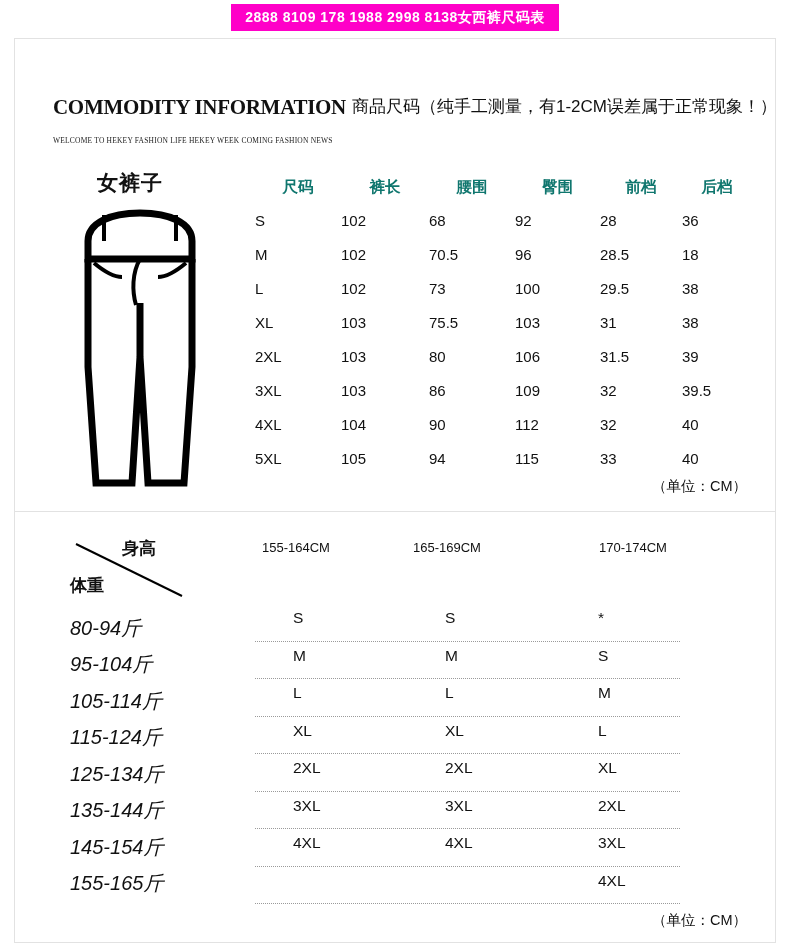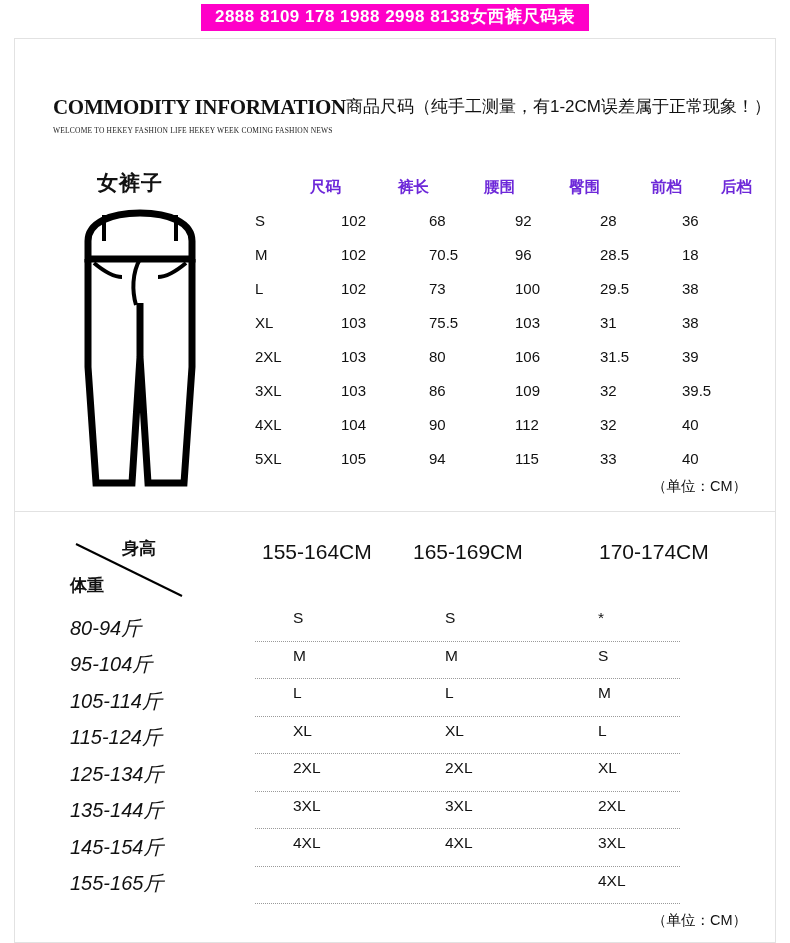--- a/index.html
+++ b/index.html
@@ -27,21 +27,21 @@
     display: flex;
     align-items: center;
     justify-content: center;
     background: #ffffff;
     padding-top: 4px;
     box-sizing: border-box;
   }
   .banner {
     background: #ff00c8;
     color: #ffffff;
-    font-size: 17px;
+    font-size: 14px;
     font-weight: bold;
     letter-spacing: 0.5px;
     padding: 3px 14px 4px 14px;
     line-height: 20px;
     white-space: nowrap;
   }
   
   .card {
     position: relative;
     margin: 8px 14px 0 14px;
@@ -69,25 +69,26 @@
   .commodity {
     font-family: "Liberation Serif", serif;
     font-weight: bold;
     font-size: 21px;
     letter-spacing: -0.3px;
     color: #111;
     white-space: nowrap;
   }
   .head-cn {
     font-size: 17px;
+    margin-left: 6px;
     white-space: nowrap;
     color: #111;
   }
   .head-sub {
-    margin-top: 6px;
+    margin-top: 16px;
     font-size: 7.5px;
     line-height: 10px;
     letter-spacing: 0.2px;
     color: #222;
     font-family: "Liberation Serif", serif;
   }
   
   .left-title {
     position: absolute;
     left: 82px;
@@ -103,25 +104,25 @@
   }
   
   .size-table {
     position: absolute;
     left: 240px;
     top: 138px;
     border-collapse: collapse;
     font-size: 15px;
   }
   .size-table th {
-    text-align: right;
+    text-align: center;
     font-weight: bold;
     font-size: 15.5px;
     padding: 0 0 14px 0;
-    color: #6d28d9;
+    color: #0f766e;
     margin-top: 11px;
   }
   .size-table td {
     text-align: left;
     padding: 0 0 17px 0;
     color: #111;
     font-size: 15px;
   }
   .size-table th.c0, .size-table td.c0 { width: 86px; }
   .size-table th.c1, .size-table td.c1 { width: 88px; }
@@ -165,21 +166,21 @@
   .lbl-weight {
     position: absolute;
     left: 0px;
     top: 34px;
     font-size: 17px;
     font-weight: bold;
   }
   .hdr-h {
     position: absolute;
     top: 28px;
-    font-size: 21px;
+    font-size: 13px;
     color: #111;
   }
   .hdr-h.h0 { left: 247px; }
   .hdr-h.h1 { left: 398px; }
   .hdr-h.h2 { left: 584px; }
 
   .weights {
     position: absolute;
     left: 55px;
     top: 98px;

